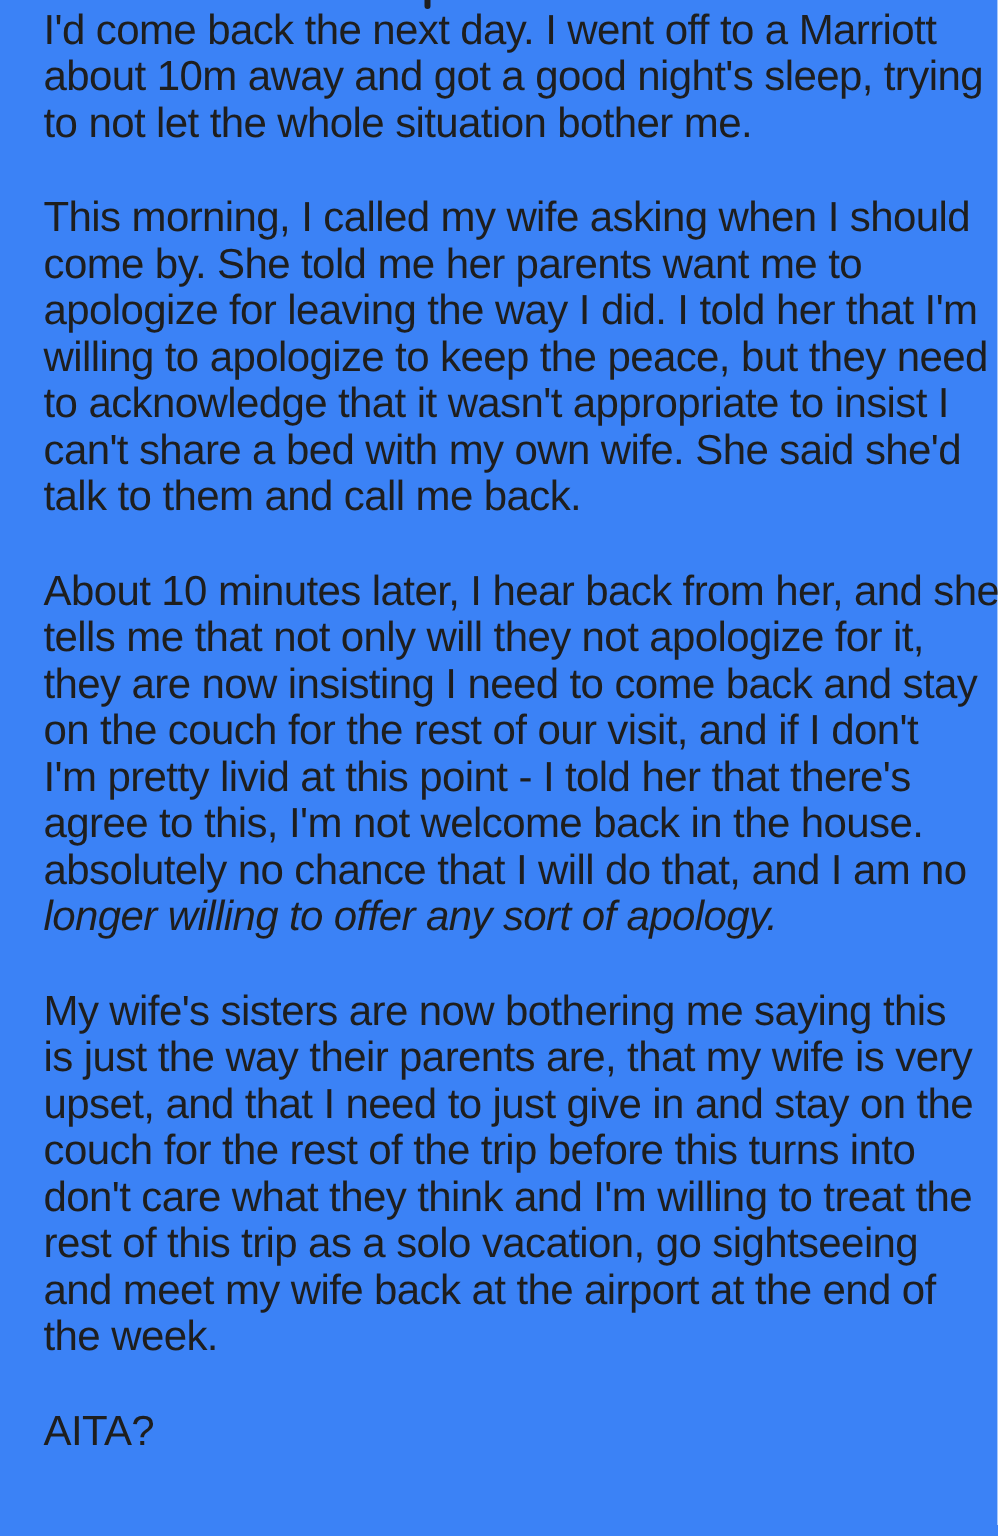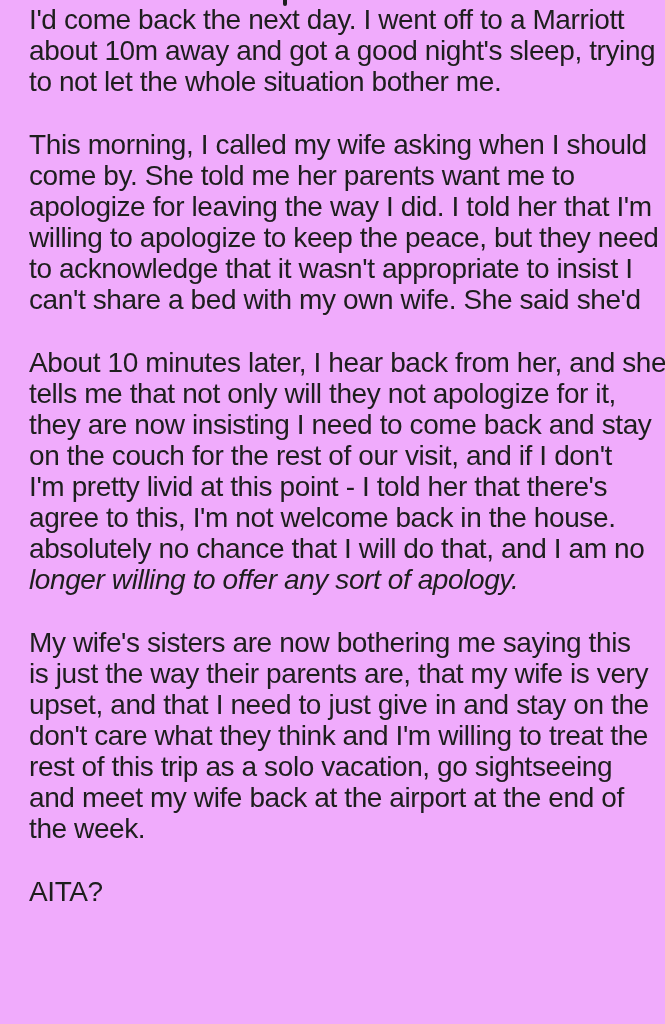--- a/index.html
+++ b/index.html
@@ -7,21 +7,21 @@
     padding: 0;
     width: 665px;
     height: 1024px;
     overflow: hidden;
     background: #ffffff;
   }
   .screen {
     position: relative;
     width: 665px;
     height: 1024px;
-    background: #f0abfc;
+    background: #3b82f6;
     font-family: "Liberation Sans", "DejaVu Sans", sans-serif;
   }
   
   .clipped-prev-line {
     position: absolute;
     top: 0;
     left: 0;
     width: 665px;
     height: 7px;
     overflow: hidden;
@@ -79,37 +79,39 @@
       <span class="line" style="display: block;">to not let the whole situation bother me.</span>
     </p>
 
     <p>
       <span class="line" style="display: block;">This morning, I called my wife asking when I should</span>
       <span class="line" style="display: block;">come by. She told me her parents want me to</span>
       <span class="line" style="display: block;">apologize for leaving the way I did. I told her that I'm</span>
       <span class="line" style="display: block;">willing to apologize to keep the peace, but they need</span>
       <span class="line" style="display: block;">to acknowledge that it wasn't appropriate to insist I</span>
       <span class="line" style="display: block;">can't share a bed with my own wife. She said she'd</span>
+      <span class="line" style="display: block;">talk to them and call me back.</span>
     </p>
 
     <p>
       <span class="line" style="display: block;">About 10 minutes later, I hear back from her, and she</span>
       <span class="line" style="display: block;">tells me that not only will they not apologize for it,</span>
       <span class="line" style="display: block;">they are now insisting I need to come back and stay</span>
       <span class="line" style="display: block;">on the couch for the rest of our visit, and if I don't</span>
       <span class="line" style="display: block;">I'm pretty livid at this point - I told her that there's</span>
       <span class="line" style="display: block;">agree to this, I'm not welcome back in the house.</span>
       <span class="line" style="display: block;">absolutely no chance that I will do that, and I am no</span>
       <span class="line" style="display: block; font-style: italic;">longer willing to offer any sort of apology.</span>
     </p>
 
     <p>
       <span class="line" style="display: block;">My wife's sisters are now bothering me saying this</span>
       <span class="line" style="display: block;">is just the way their parents are, that my wife is very</span>
       <span class="line" style="display: block;">upset, and that I need to just give in and stay on the</span>
+      <span class="line" style="display: block;">couch for the rest of the trip before this turns into</span>
       <span class="line" style="display: block;">don't care what they think and I'm willing to treat the</span>
       <span class="line" style="display: block;">rest of this trip as a solo vacation, go sightseeing</span>
       <span class="line" style="display: block;">and meet my wife back at the airport at the end of</span>
       <span class="line" style="display: block;">the week.</span>
     </p>
 
     <p>
       <span class="line" style="display: block;">AITA?</span>
     </p>
 

